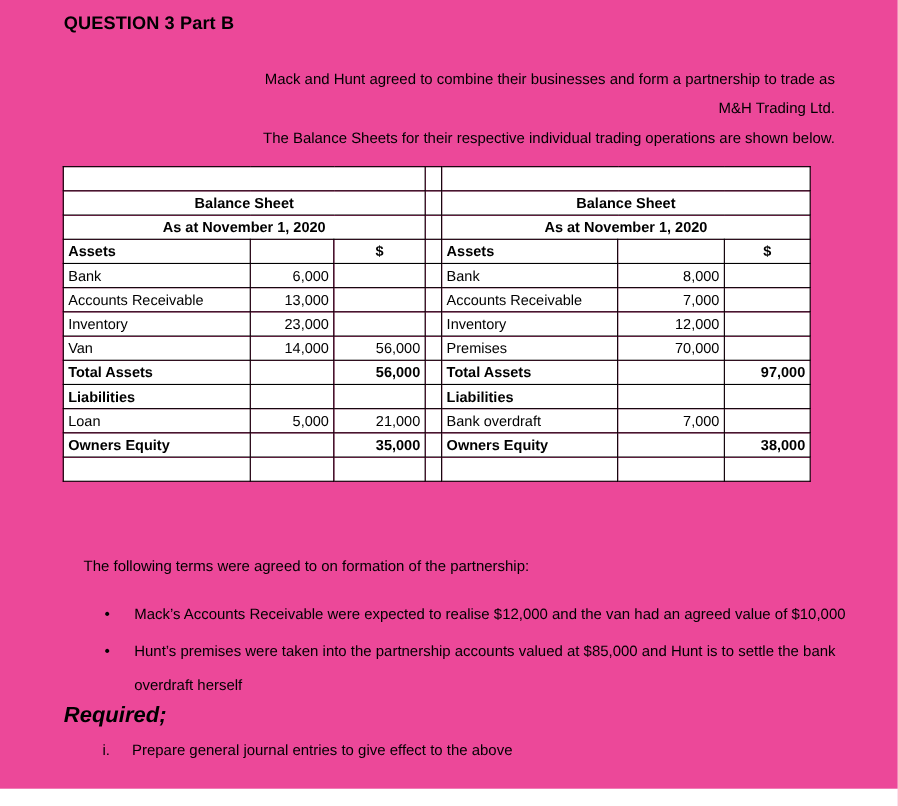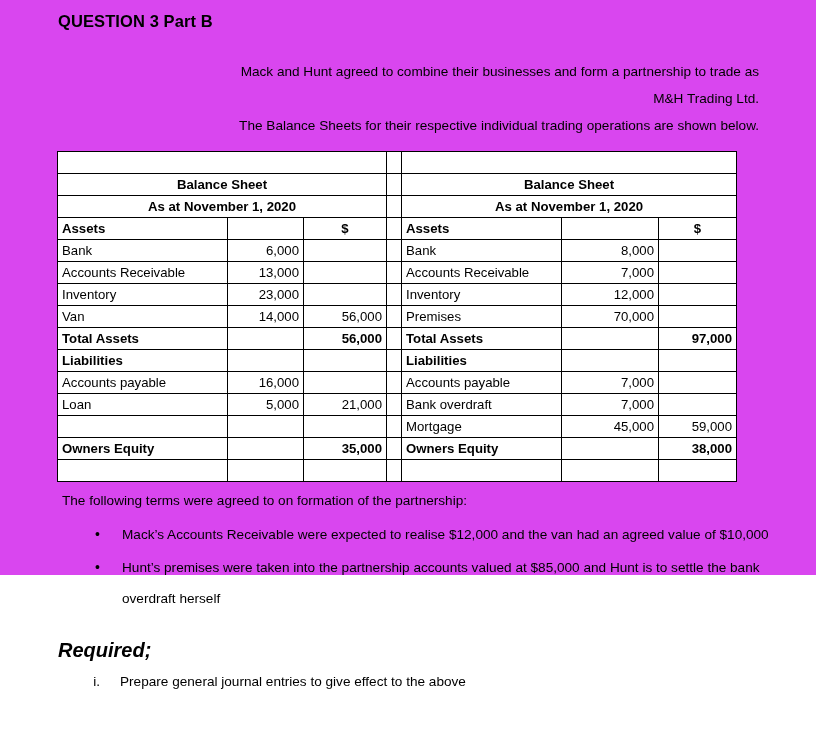--- a/index.html
+++ b/index.html
@@ -12,22 +12,22 @@
     height: 733px;
     font-family: "Liberation Sans", sans-serif;
     color: #000000;
     -webkit-font-smoothing: antialiased;
     overflow: hidden;
   }
 
   .page {
     position: relative;
     width: 816px;
-    height: 575px;
-    background: #d946ef;
+    height: 717px;
+    background: #ec4899;
   }
 
   
   .doc-title {
     position: absolute;
     left: 58px;
     top: 12px;
     font-size: 16.5px;
     font-weight: bold;
     letter-spacing: 0.1px;
@@ -120,21 +120,21 @@
   td.bold { font-weight: bold; }
 
   
   .terms {
     position: absolute;
     left: 40px;
     top: 487px;
     width: 760px;
   }
   .terms .lead {
-    margin: 0;
+    margin: 14px;
     padding-left: 22px;
     font-size: 13.6px;
     line-height: 28px;
     white-space: nowrap;
   }
   ul.bullets {
     list-style: none;
     margin: 4px 0 0 0;
     padding: 0;
   }
@@ -295,49 +295,31 @@
         <tr>
           <td class="lbl bold">Liabilities</td>
           <td class="num"></td>
           <td class="num"></td>
           <td class="gap"></td>
           <td class="lbl bold">Liabilities</td>
           <td class="num"></td>
           <td class="num"></td>
         </tr>
 
-        <tr>
-          <td class="lbl">Accounts payable</td>
-          <td class="num">16,000</td>
-          <td class="num"></td>
-          <td class="gap"></td>
-          <td class="lbl">Accounts payable</td>
-          <td class="num">7,000</td>
-          <td class="num"></td>
-        </tr>
 
         <tr>
           <td class="lbl">Loan</td>
           <td class="num">5,000</td>
           <td class="num">21,000</td>
           <td class="gap"></td>
           <td class="lbl">Bank overdraft</td>
           <td class="num">7,000</td>
           <td class="num"></td>
         </tr>
 
-        <tr>
-          <td class="lbl"></td>
-          <td class="num"></td>
-          <td class="num"></td>
-          <td class="gap"></td>
-          <td class="lbl">Mortgage</td>
-          <td class="num">45,000</td>
-          <td class="num">59,000</td>
-        </tr>
 
         <tr>
           <td class="lbl bold">Owners Equity</td>
           <td class="num"></td>
           <td class="num bold">35,000</td>
           <td class="gap"></td>
           <td class="lbl bold">Owners Equity</td>
           <td class="num"></td>
           <td class="num bold">38,000</td>
         </tr>

